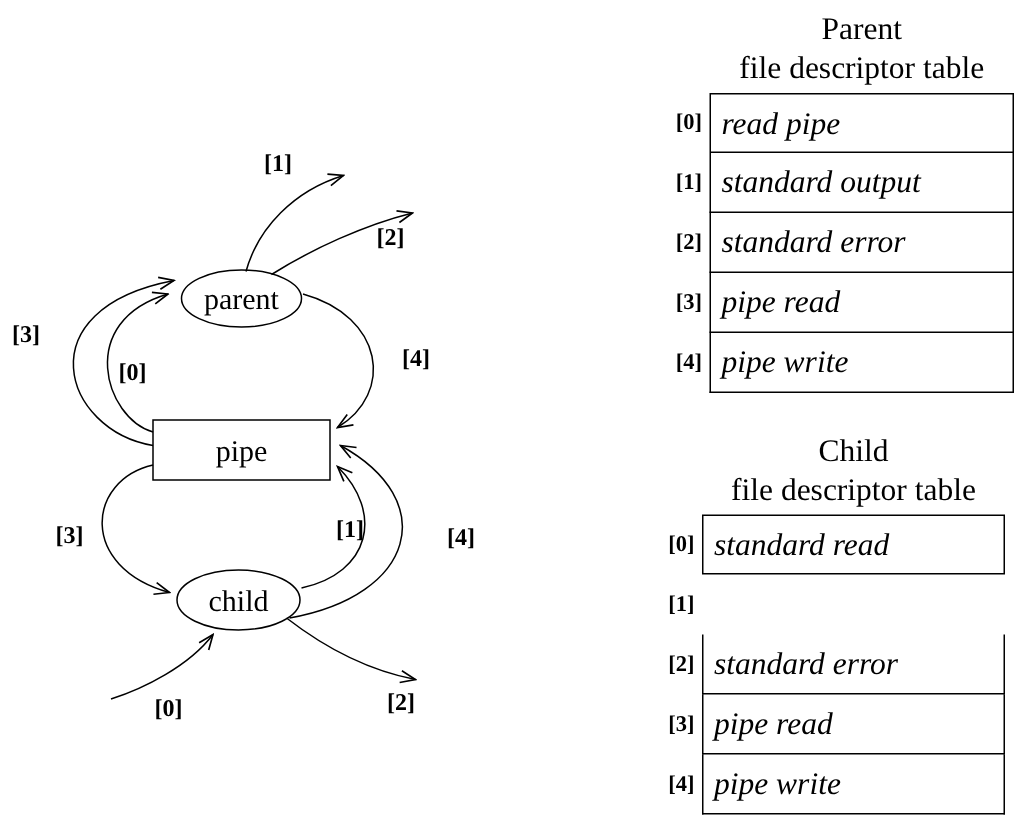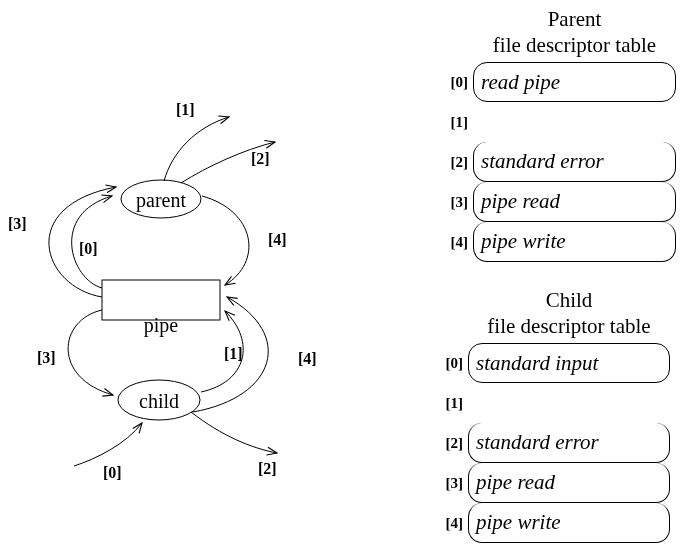--- a/index.html
+++ b/index.html
@@ -64,21 +64,20 @@
     box-sizing: border-box;
     border-left: 1px solid #000;
     border-right: 1px solid #000;
     border-bottom: 1px solid #000;
     font-style: italic;
     font-size: 21px;
     line-height: 38px;
     padding-left: 7px;
     white-space: nowrap;
     overflow: hidden;
-    border-radius: 14px;
   }
   .fd-row:first-child .fd-cell {
     border-top: 1px solid #000;
   }
 </style>
 </head>
 <body>
 
 <div class="stage">
 
@@ -103,21 +102,21 @@
 
       <path d="M 102 310 C 58 320, 52 378, 113 395" marker-end="url(#arrow)"></path>
       <path d="M 201 392 C 247 382, 256 342, 225 311" marker-end="url(#arrow)"></path>
       <path d="M 193 412 C 277 397, 294 334, 227 297" marker-end="url(#arrow)"></path>
       <path d="M 74 466 C 96 459, 126 444, 142 423" marker-end="url(#arrow)"></path>
       <path d="M 191 412 C 222 436, 251 448, 277 453" marker-end="url(#arrow)"></path>
     </g>
   </svg>
 
   <span class="node-label" style="left:121px; top:190px; width:80px;">parent</span>
-  <span class="node-label" style="left:102px; top:291px; width:118px;margin-top:24px;">pipe</span>
+  <span class="node-label" style="left:102px; top:291px; width:118px;">pipe</span>
   <span class="node-label" style="left:118px; top:391px; width:82px;">child</span>
 
   <span class="fd-label" style="left:176px; top:102px;">[1]</span>
   <span class="fd-label" style="left:251px; top:151px;">[2]</span>
   <span class="fd-label" style="left:8px; top:216px;">[3]</span>
   <span class="fd-label" style="left:79px; top:241px;">[0]</span>
   <span class="fd-label" style="left:268px; top:232px;">[4]</span>
 
   <span class="fd-label" style="left:37px; top:350px;">[3]</span>
   <span class="fd-label" style="left:224px; top:346px;">[1]</span>
@@ -130,20 +129,21 @@
     <div>file descriptor table</div>
   </div>
 
   <div class="fd-table" style="left:439px; top:62px; width:237px;">
     <div class="fd-row">
       <span class="fd-index">[0]</span>
       <div class="fd-cell">read pipe</div>
     </div>
     <div class="fd-row">
       <span class="fd-index">[1]</span>
+      <div class="fd-cell">standard output</div>
     </div>
     <div class="fd-row">
       <span class="fd-index">[2]</span>
       <div class="fd-cell">standard error</div>
     </div>
     <div class="fd-row">
       <span class="fd-index">[3]</span>
       <div class="fd-cell">pipe read</div>
     </div>
     <div class="fd-row">
@@ -153,21 +153,21 @@
   </div>
 
   <div class="table-title" style="left:468px; top:287px; width:202px;">
     <div>Child</div>
     <div>file descriptor table</div>
   </div>
 
   <div class="fd-table" style="left:434px; top:343px; width:236px;">
     <div class="fd-row">
       <span class="fd-index">[0]</span>
-      <div class="fd-cell">standard input</div>
+      <div class="fd-cell">standard read</div>
     </div>
     <div class="fd-row">
       <span class="fd-index">[1]</span>
     </div>
     <div class="fd-row">
       <span class="fd-index">[2]</span>
       <div class="fd-cell">standard error</div>
     </div>
     <div class="fd-row">
       <span class="fd-index">[3]</span>

